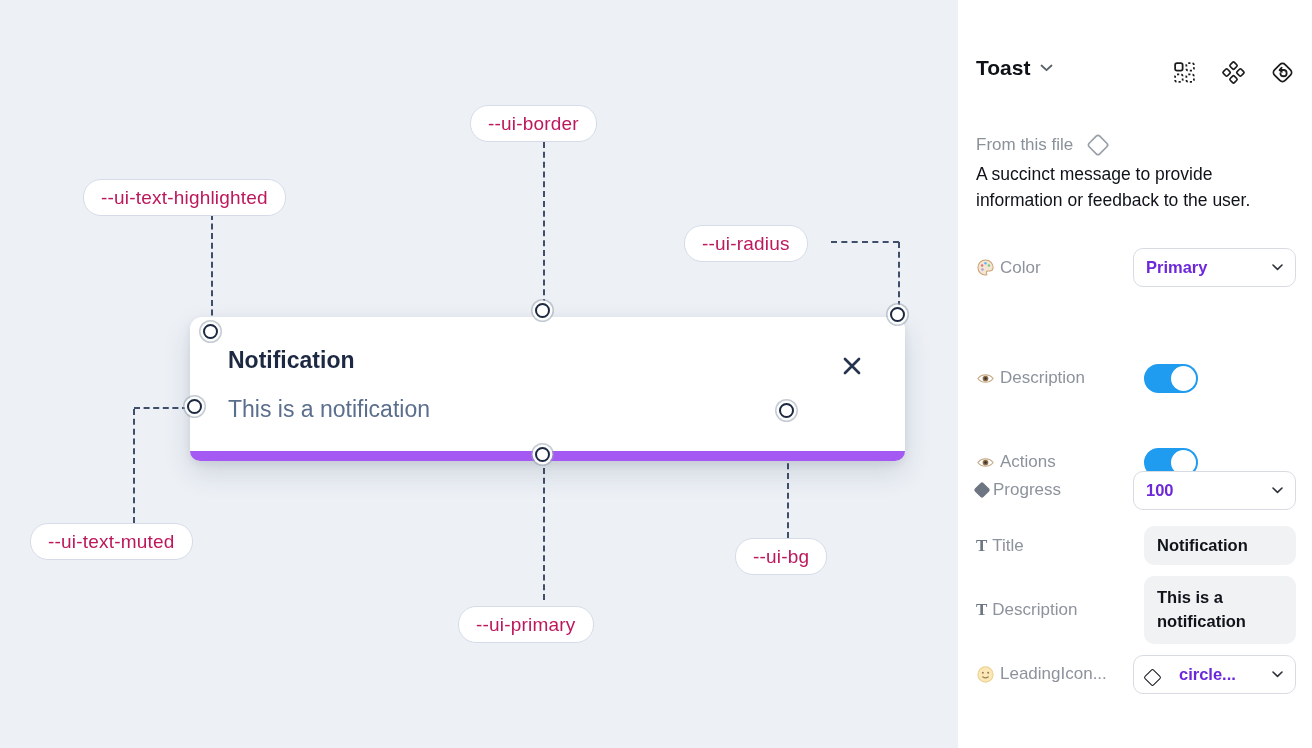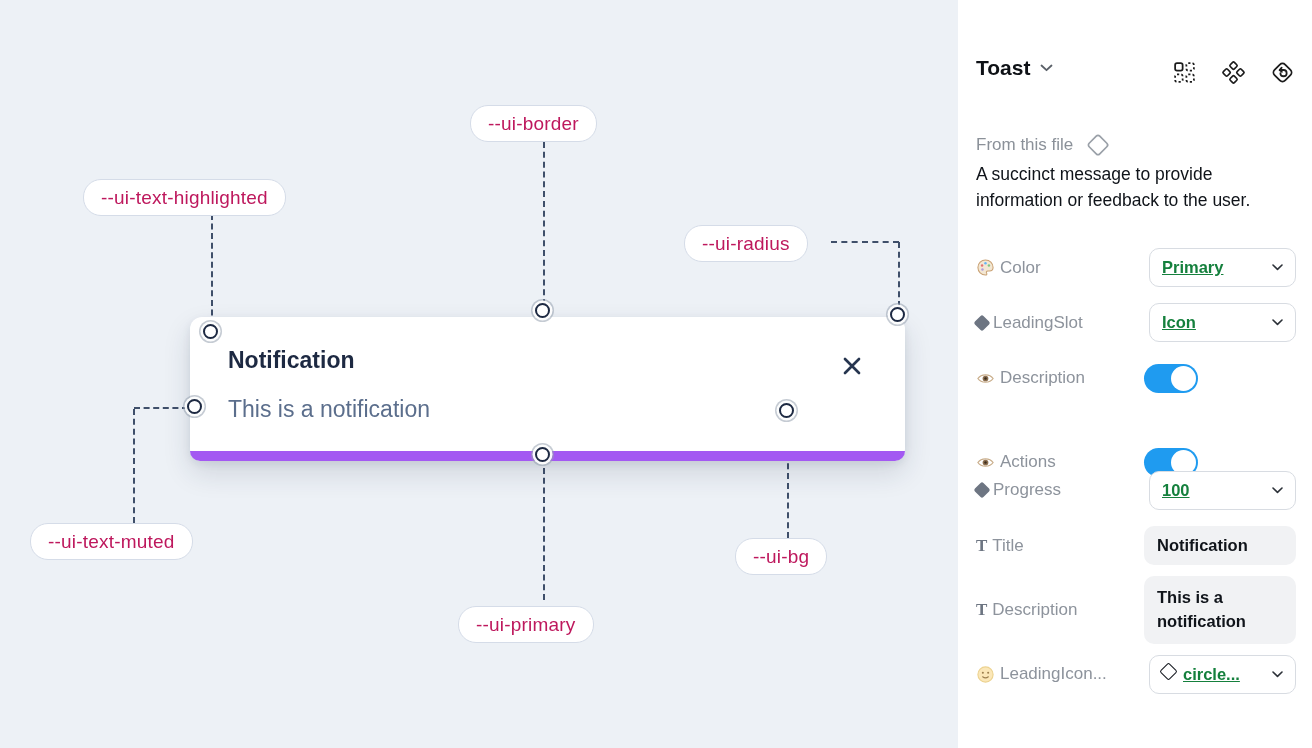--- a/index.html
+++ b/index.html
@@ -42,28 +42,28 @@
   .source-row { position:absolute; left:18px; top:132px; display:flex; align-items:center; gap:12px; }
   .source-text { font-size:17px; color:#8b9199; }
 
   .panel-desc { position:absolute; left:18px; top:162px; width:308px; font-size:17.5px; color:#0f1319; line-height:1.48; }
 
   .prop-row { position:absolute; left:18px; width:320px; display:flex; align-items:center; justify-content:space-between; }
   .prop-label { display:flex; align-items:center; gap:5px; font-size:17px; color:#8d939c; }
   .t-glyph { font-family:"Liberation Serif", serif; font-weight:700; font-size:17px; color:#6d7582; }
   .diamond-fill { width:12px; height:12px; background:#6d7582; border-radius:2px; transform:rotate(45deg); }
 
-  .ctl-select { width:147px; height:39px; background:#fff; border:1px solid #d8dce2; border-radius:10px;
+  .ctl-select { width:163px; height:39px; background:#fff; border:1px solid #d8dce2; border-radius:10px;
                 display:flex; align-items:center; justify-content:space-between; padding:0 12px;
-                font-size:16.5px; font-weight:600; color:#15803d; cursor:pointer;text-decoration:underline; }
+                font-size:16.5px; font-weight:600; color:#6d28d9; cursor:pointer; }
   .ctl-field { width:152px; background:#f1f2f4; border:none; border-radius:10px; padding:8px 13px;
                font-size:16.5px; font-weight:600; color:#10141a; line-height:1.45; font-family:"Liberation Sans",sans-serif; }
   .ctl-toggle { width:54px; height:29px; border-radius:15px; position:relative; border:none; cursor:pointer; }
   .ctl-toggle .knob { position:absolute; top:2px; right:2px; width:25px; height:25px; border-radius:50%; background:#fff; }
-  .sel-left { display:flex; align-items:flex-start; gap:8px; }
+  .sel-left { display:flex; align-items:flex-end; gap:20px; }
   .diamond-outline { width:13px; height:13px; border:1.8px solid #14181f; border-radius:2px; transform:rotate(45deg); }
 </style>
 </head>
 <body>
 
 <div class="stage">
 
   <div class="canvas">
 
     <div class="dash v" style="left:543px; top:142px; height:163px;"></div>
@@ -173,34 +173,20 @@
       <div class="ctl-select">
         <span>Primary</span>
         <span style="display:flex;">
             <svg width="11" height="7" viewBox="0 0 11 7">
               <polyline points="1,1 5.5,5.4 10,1" fill="none" stroke="#2c3138" stroke-width="1.6" stroke-linecap="round" stroke-linejoin="round"></polyline>
             </svg>
           </span>
       </div>
     </div>
 
-    <div class="prop-row" style="top:303px; height:39px;">
-      <span class="prop-label">
-        <span class="diamond-fill"></span>
-        <span>LeadingSlot</span>
-      </span>
-      <div class="ctl-select">
-        <span>Icon</span>
-        <span style="display:flex;">
-            <svg width="11" height="7" viewBox="0 0 11 7">
-              <polyline points="1,1 5.5,5.4 10,1" fill="none" stroke="#2c3138" stroke-width="1.6" stroke-linecap="round" stroke-linejoin="round"></polyline>
-            </svg>
-          </span>
-      </div>
-    </div>
 
     <div class="prop-row" style="top:363px; height:30px;">
       <span class="prop-label">
         <span style="display:flex;">
           <svg width="19" height="19" viewBox="0 0 20 20">
             <path d="M2 10 C5.5 4.8 14.5 4.8 18 10 C14.5 15.2 5.5 15.2 2 10 Z" fill="#fff" stroke="#c9ad8a" stroke-width="1.3"></path>
             <circle cx="10" cy="10" r="3" fill="#8a6d4f"></circle>
               <circle cx="10" cy="10" r="1.3" fill="#3a2c1c"></circle>
           </svg>
         </span>

